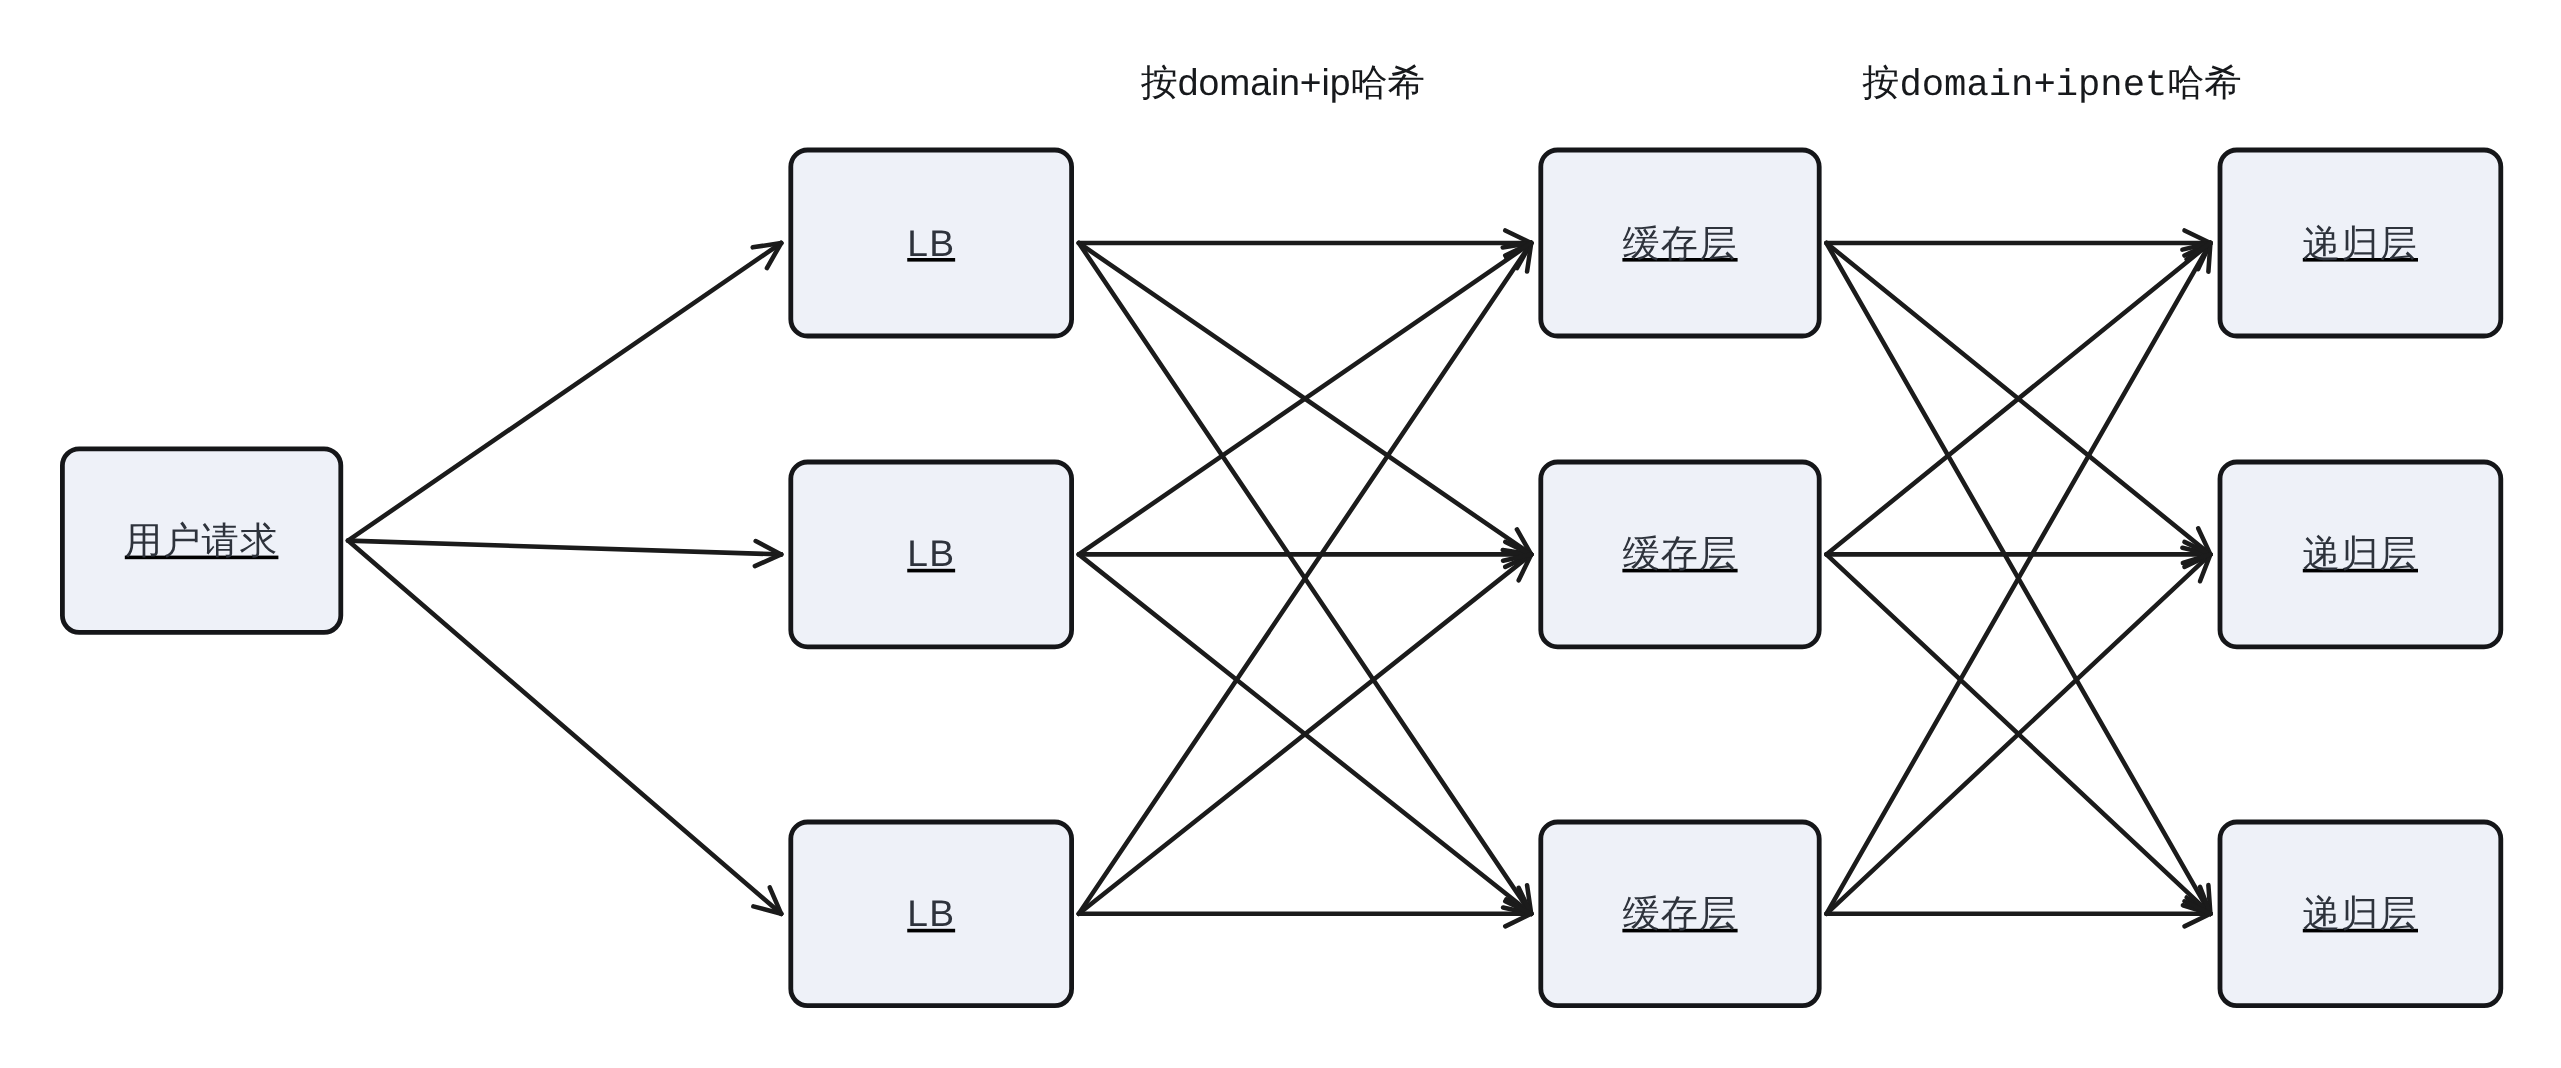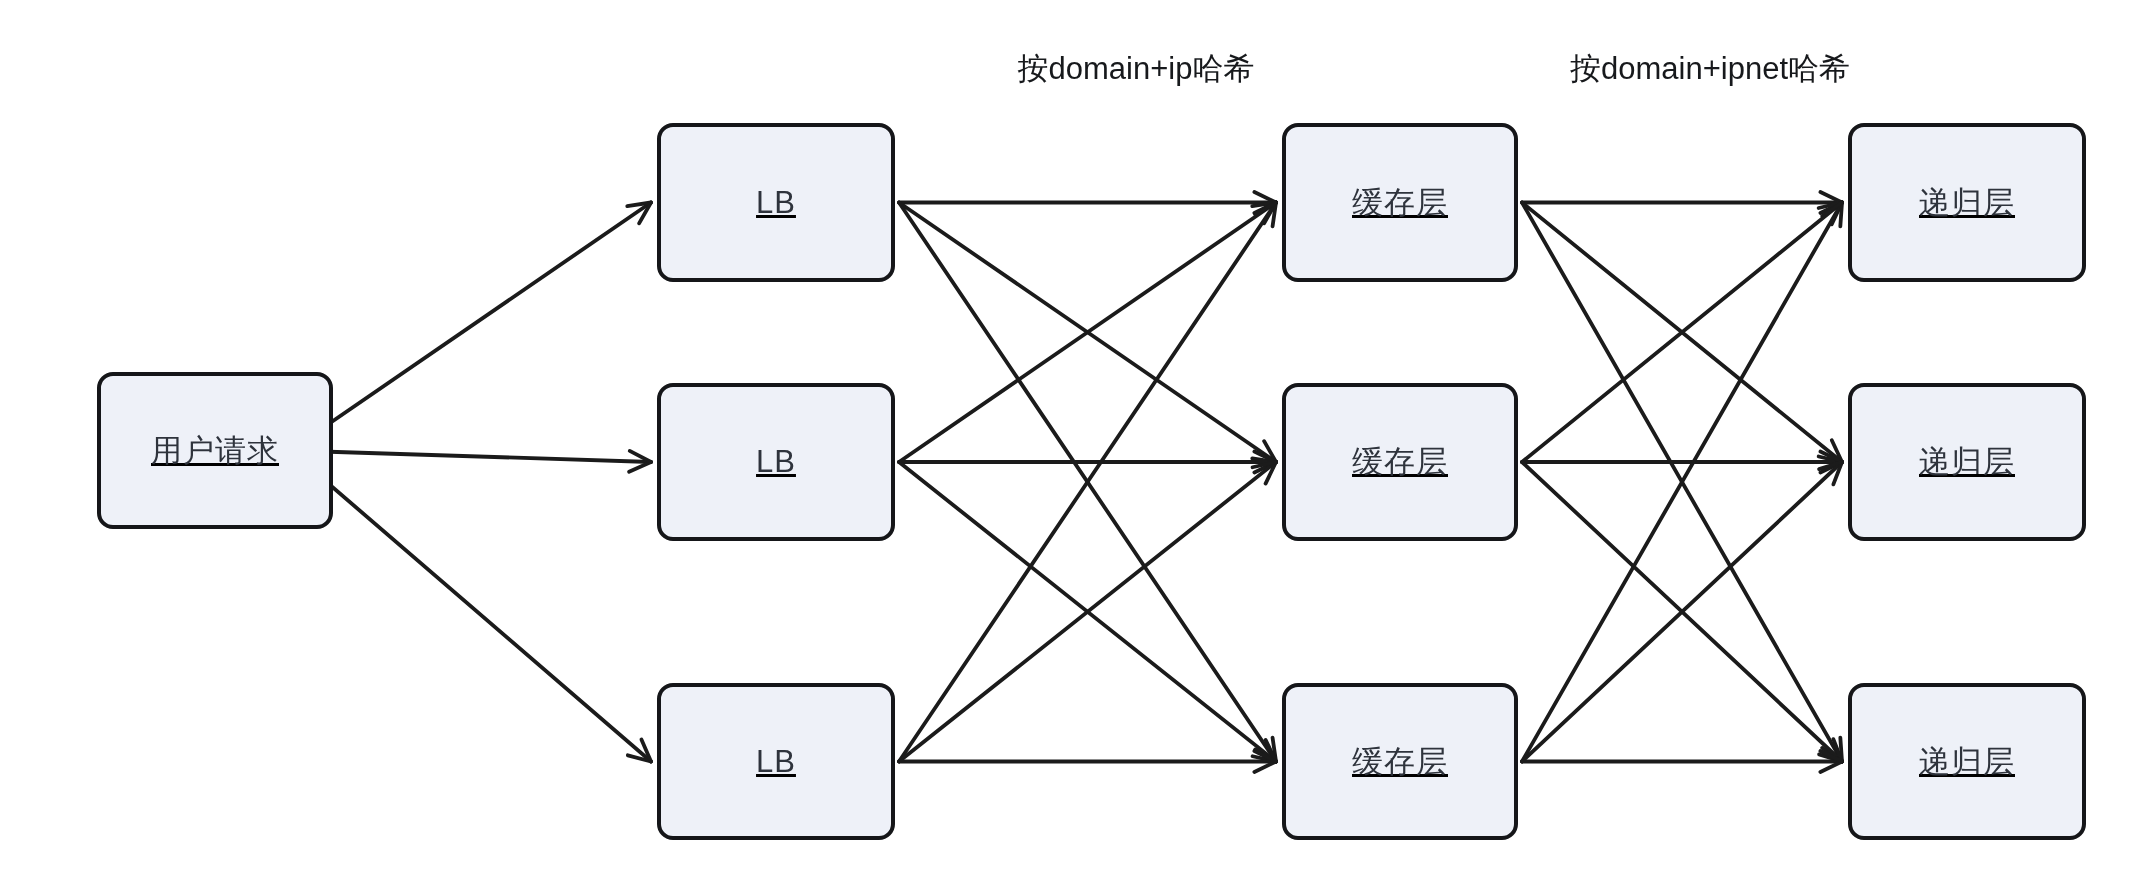--- a/index.html
+++ b/index.html
@@ -158,21 +158,21 @@
         <line x1="1842" y1="462" x2="1833.3553115022994" y2="484.38904555307624" stroke="#1b1b1b" stroke-width="3.8" stroke-linecap="round"></line>
         <line x1="1842" y1="462" x2="1819.0884335946344" y2="469.1456367702622" stroke="#1b1b1b" stroke-width="3.8" stroke-linecap="round"></line>
       </g>
       <g>
         <line x1="1522" y1="761.5" x2="1842" y2="761.5" stroke="#1b1b1b" stroke-width="3.8" stroke-linecap="round"></line>
         <line x1="1842" y1="761.5" x2="1820.3892695435356" y2="771.9391728186695" stroke="#1b1b1b" stroke-width="3.8" stroke-linecap="round"></line>
         <line x1="1842" y1="761.5" x2="1820.3892695435356" y2="751.0608271813305" stroke="#1b1b1b" stroke-width="3.8" stroke-linecap="round"></line>
       </g>
     </svg>
 
-  <div class="node" style="left: 50px; top: 372px; width: 236px; height: 157px; margin-left: 47px;">
+  <div class="node" style="left: 50px; top: 372px; width: 236px; height: 157px;">
     <span class="label">用户请求</span>
   </div>
   <div class="node" style="left: 657px; top: 123px; width: 238px; height: 159px;">
     <span class="label">LB</span>
   </div>
   <div class="node" style="left: 657px; top: 383px; width: 238px; height: 158px;">
     <span class="label">LB</span>
   </div>
   <div class="node" style="left: 657px; top: 683px; width: 238px; height: 157px;">
     <span class="label">LB</span>
@@ -189,16 +189,16 @@
   <div class="node" style="left: 1848px; top: 123px; width: 238px; height: 159px;">
     <span class="label">递归层</span>
   </div>
   <div class="node" style="left: 1848px; top: 383px; width: 238px; height: 158px;">
     <span class="label">递归层</span>
   </div>
   <div class="node" style="left: 1848px; top: 683px; width: 238px; height: 157px;">
     <span class="label">递归层</span>
   </div>
 
-  <div class="annotation" style="left: 1136px; top: 48px; text-align: right;">按domain+ip哈希</div>
-  <div class="annotation" style="left: 1710px; top: 48px;">按domain+ipnet哈希</div>
+  <div class="annotation" style="left: 1069px; top: 48px; text-align: right;">按domain+ip哈希</div>
+  <div class="annotation" style="left: 1710px; top: 48px; font-family: Liberation Mono, monospace;">按domain+ipnet哈希</div>
 
 </div>
 
 </body></html>

